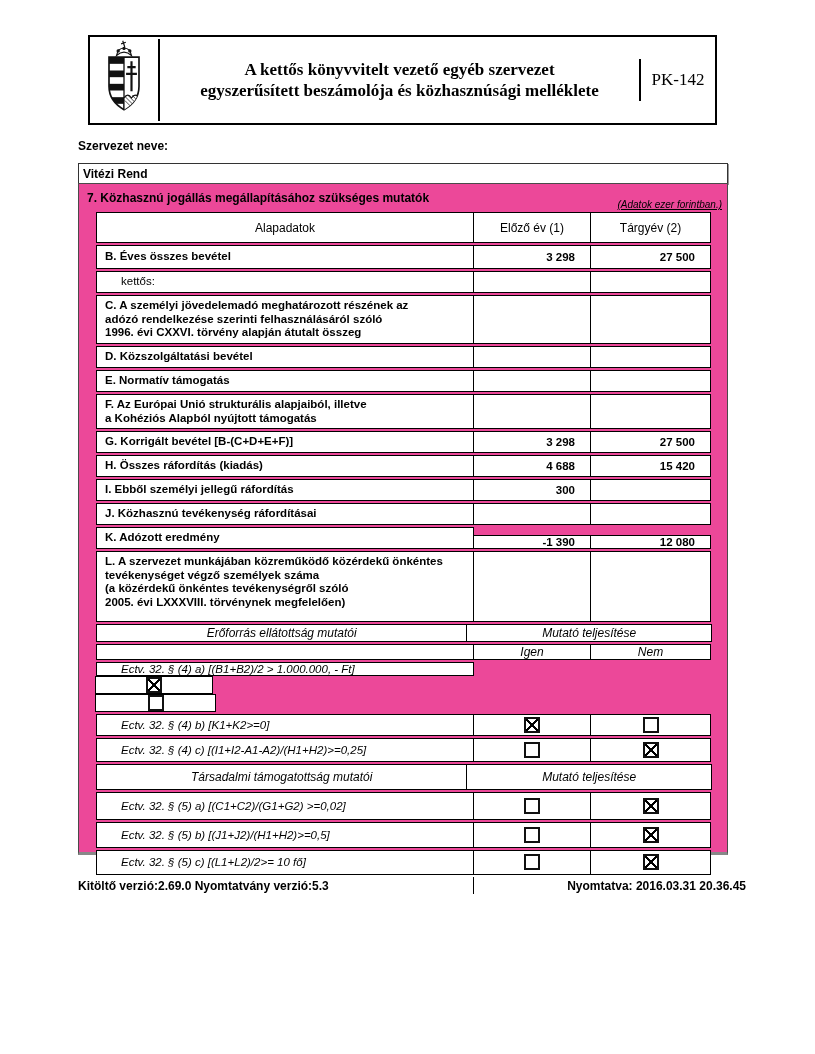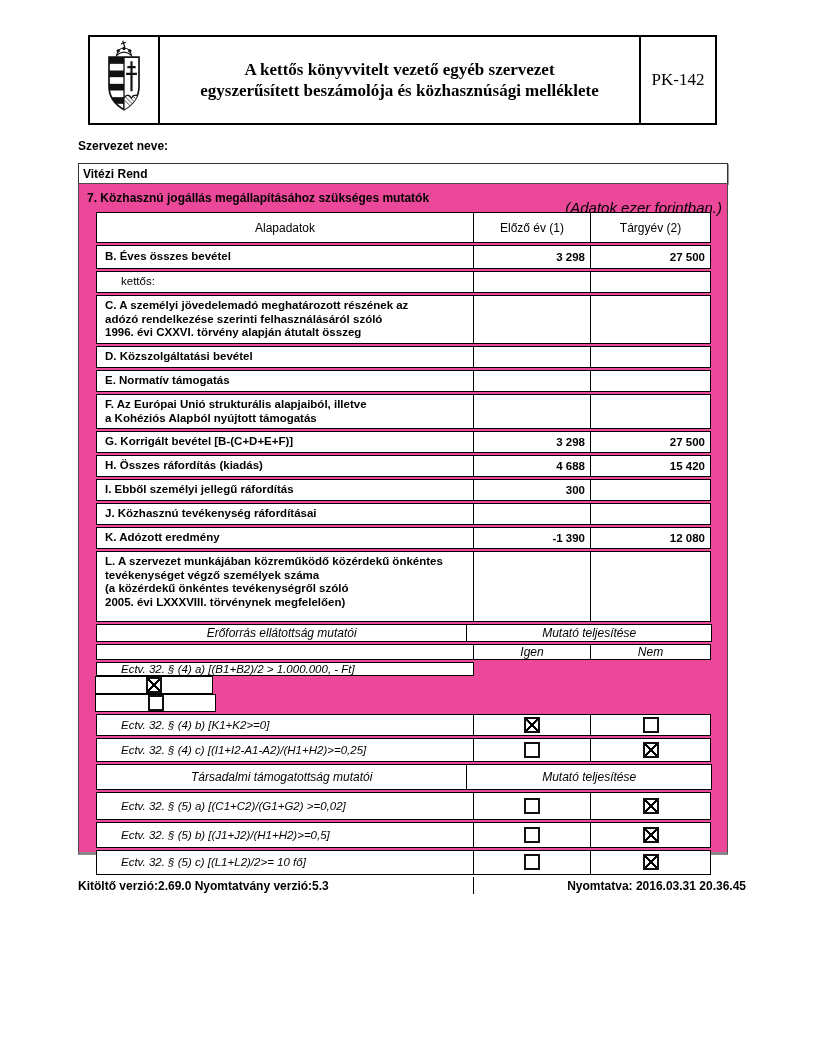--- a/index.html
+++ b/index.html
@@ -9,21 +9,21 @@
     font-family:"Liberation Sans", sans-serif;
     color:#000;
     position:relative;
     -webkit-font-smoothing:antialiased;
   }
   .page { position:absolute; inset:0; }
 
   
   .header-box {
     position:absolute; left:88px; top:35px; width:629px; height:90px;
-    border:2px solid #000; box-sizing:border-box; display:flex; background:#fff;
+    border:2px solid #000; box-sizing:border-box; display:flex; background:#fff;align-items:center;
   }
   .logo-cell { width:70px; border-right:2px solid #000; box-sizing:border-box;
     display:flex; align-items:center; justify-content:center; }
   .title-cell { flex:1; border-right:2px solid #000; box-sizing:border-box;
     display:flex; flex-direction:column; align-items:center; justify-content:center;
     font-family:"Liberation Serif", serif; font-weight:bold; font-size:17px;
     line-height:1.25; text-align:center; padding:0 6px; }
   .pk-cell { width:74px; display:flex; align-items:center; justify-content:center;
     font-family:"Liberation Serif", serif; font-size:17px; }
 
@@ -31,39 +31,39 @@
   .org-label { position:absolute; left:78px; top:139px; font-weight:bold; font-size:12px; }
   .org-box { position:absolute; left:78px; top:163px; width:650px; height:21px;
     border:1px solid #333; box-shadow:1px 1px 0 #999; box-sizing:border-box;
     display:flex; align-items:center; padding-left:4px;
     font-weight:bold; font-size:12px; background:#fff; }
 
   
   .section-box { position:absolute; left:78px; top:183px; width:650px; height:672px;
     border:1px solid #4a4a4a; border-bottom:3px solid #888; box-sizing:border-box; background:#ec4899; }
   .section-title { position:absolute; left:8px; top:7px; font-weight:bold; font-size:12px; }
-  .unit-note { position:absolute; right:5px; top:15px; font-style:italic; font-size:15px; }
+  .unit-note { position:absolute; right:5px; top:15px; font-style:italic; font-size:10px;text-decoration:underline; }
 
   
   .tbl { position:absolute; left:17px; top:28px; width:616px; }
   .row { display:flex; margin-bottom:2px; align-items:stretch; }
   .cell { border:1px solid #000; box-sizing:border-box; background:#fff; }
   .c1 { width:378px; }
   .c2 { width:118px; margin-left:-1px; }
   .c3 { width:121px; margin-left:-1px; }
 
   .th { display:flex; align-items:center; justify-content:center;
     font-size:12px; font-weight:normal; }
 
   .lbl { font-weight:bold; font-size:11.5px; line-height:1.2;
     padding:3px 4px 3px 8px; white-space:pre-line; display:flex; align-items:center; }
   .lbl.top { align-items:flex-start; }
   .lbl.plain { font-weight:normal; padding-left:24px; }
   .val { display:flex; align-items:center; justify-content:flex-end;
-    padding-right:5px; font-weight:bold; font-size:11.5px; }
+    padding-right:15px; font-weight:bold; font-size:11.5px; }
 
   .ind-lbl { font-style:italic; font-weight:normal; font-size:11.5px;
     display:flex; align-items:center; padding-left:24px; }
   .sec-lbl { font-style:italic; font-size:12px;
     display:flex; align-items:center; justify-content:center; text-align:center; }
   .span2 { width:250px; margin-left:-1px; }
 
   .chk-cell { display:flex; align-items:center; justify-content:center; }
   .checkbox { width:16px; height:16px; border:2px solid #111; box-sizing:border-box; background:#fff; }
   .checkbox.checked {
@@ -77,21 +77,21 @@
   .r-b  { min-height:24px; }
   .r-eb { min-height:17px; }
   .r-c  { min-height:47px; }
   .r-d  { min-height:21px; }
   .r-e  { min-height:20px; }
   .r-f  { min-height:35px; }
   .r-g  { min-height:22px; }
   .r-h  { min-height:22px; }
   .r-i  { min-height:21px; }
   .r-j  { min-height:19px; }
-  .r-k  { min-height:21px; }
+  .r-k  { min-height:21px;align-items:flex-end; }
   .r-l  { min-height:71px; }
   .r-sec  { min-height:18px; }
   .r-yn   { min-height:14px; }
   .r-m1   { min-height:21px;flex-direction:column; }
   .r-m2   { min-height:22px; }
   .r-m3   { min-height:24px; }
   .r-sec2 { min-height:26px; }
   .r-m4   { min-height:28px; }
   .r-m5   { min-height:26px; }
   .r-m6   { min-height:25px; }

